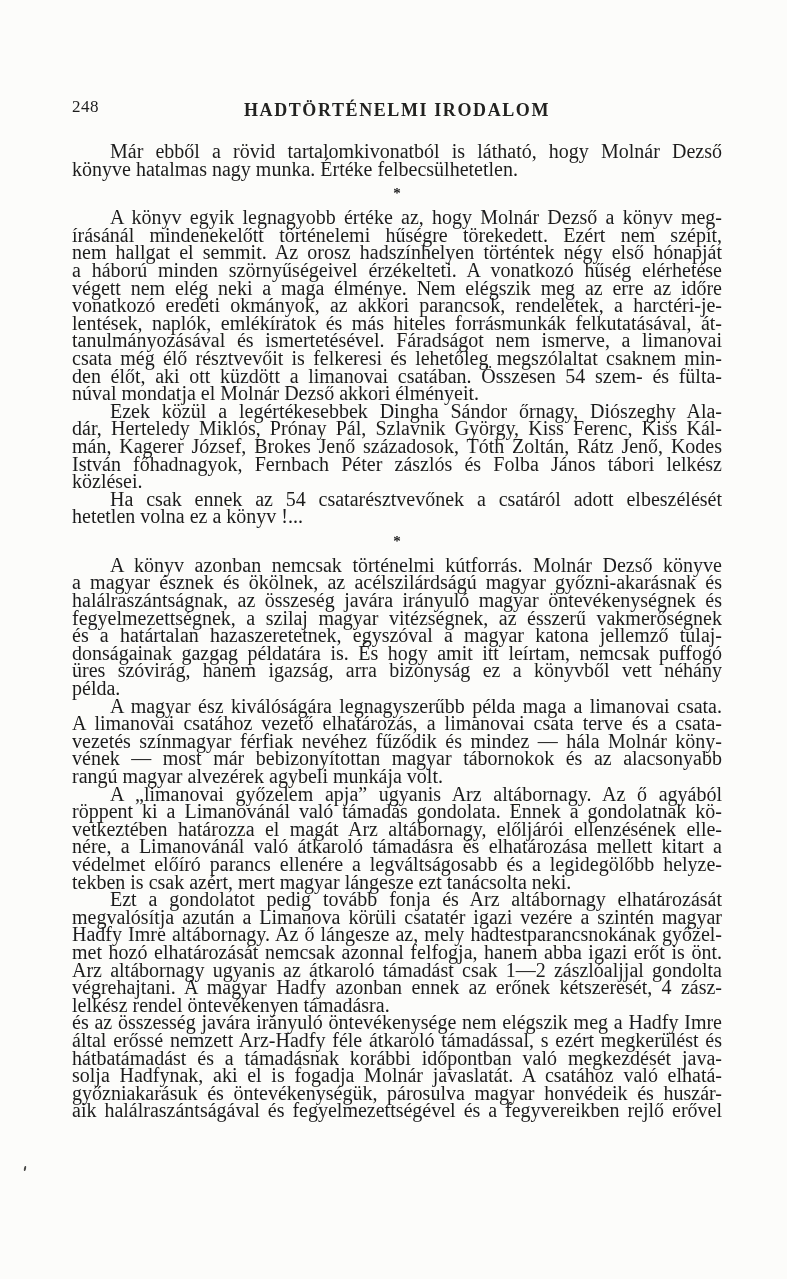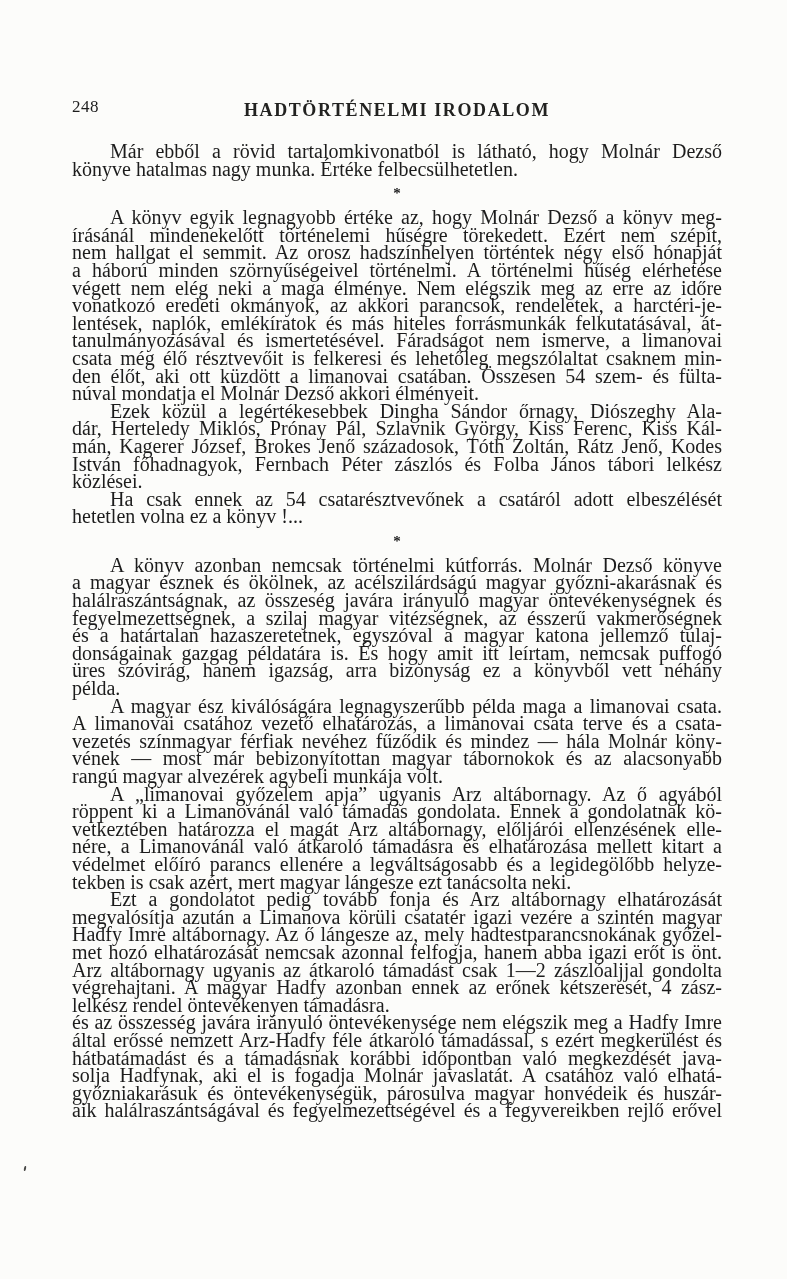--- a/index.html
+++ b/index.html
@@ -87,21 +87,21 @@
     <main id="body-blocks">
         <div class="paragraph">
           <div class="line first jline">Már ebből a rövid tartalomkivonatból is látható, hogy Molnár Dezső</div>
           <div class="line">könyve hatalmas nagy munka. Értéke felbecsülhetetlen.</div>
         </div>
         <div class="separator">*</div>
         <div class="paragraph">
           <div class="line first jline">A könyv egyik legnagyobb értéke az, hogy Molnár Dezső a könyv meg-</div>
           <div class="line jline">írásánál mindenekelőtt történelemi hűségre törekedett. Ezért nem szépít,</div>
           <div class="line jline">nem hallgat el semmit. Az orosz hadszínhelyen történtek négy első hónapját</div>
-          <div class="line jline">a háború minden szörnyűségeivel történelmi. A történelmi hűség elérhetése</div>
+          <div class="line jline">a háború minden szörnyűségeivel érzékelteti. A vonatkozó hűség elérhetése</div>
           <div class="line jline">végett nem elég neki a maga élménye. Nem elégszik meg az erre az időre</div>
           <div class="line jline">vonatkozó eredeti okmányok, az akkori parancsok, rendeletek, a harctéri-je-</div>
           <div class="line jline">lentések, naplók, emlékíratok és más hiteles forrásmunkák felkutatásával, át-</div>
           <div class="line jline">tanulmányozásával és ismertetésével. Fáradságot nem ismerve, a limanovai</div>
           <div class="line jline">csata még élő résztvevőit is felkeresi és lehetőleg megszólaltat csaknem min-</div>
           <div class="line jline">den élőt, aki ott küzdött a limanovai csatában. Összesen 54 szem- és fülta-</div>
           <div class="line">núval mondatja el Molnár Dezső akkori élményeit.</div>
         </div>
         <div class="paragraph">
           <div class="line first jline">Ezek közül a legértékesebbek Dingha Sándor őrnagy, Diószeghy Ala-</div>

